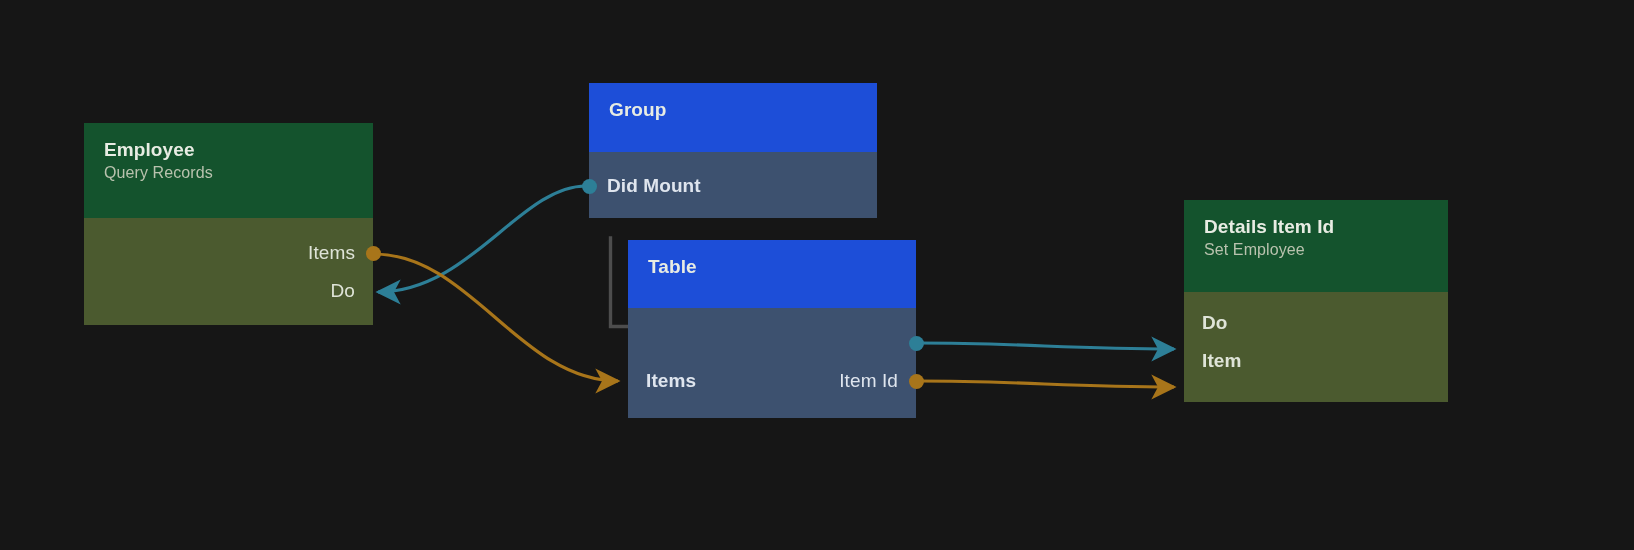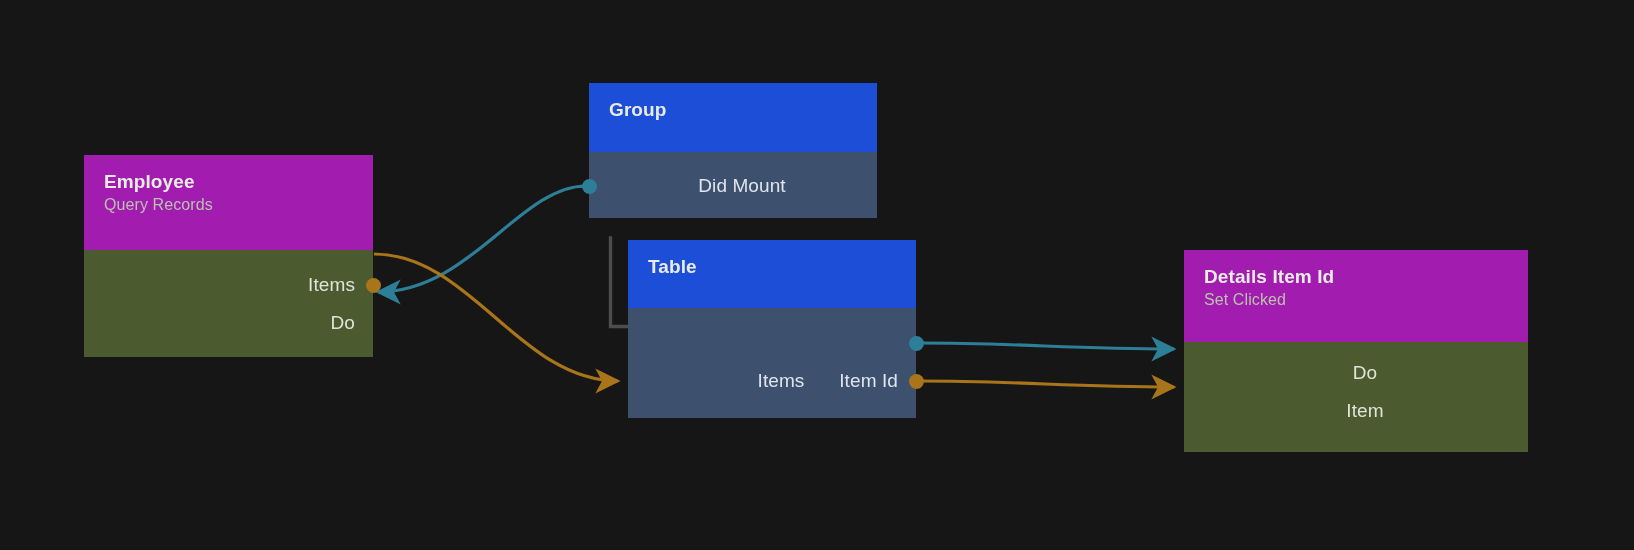--- a/index.html
+++ b/index.html
@@ -69,37 +69,38 @@
     color: #dfe4d8;
     white-space: nowrap;
     line-height: 26px;
     letter-spacing: 0.1px;
   }
   .port-label.blue {
     color: #dfe5ee;
   }
   .port-in {
     padding-left: 18px;
-    justify-content: center;
+    justify-content: flex-start;
+    font-weight: bold;
   }
   .port-out {
     padding-right: 18px;
     justify-content: flex-end;
   }
   .port-dot {
     position: absolute;
     width: 15px;
     height: 15px;
     border-radius: 50%;
   }
   .dot-orange { background: #a8751a; }
   .dot-teal   { background: #2d7f97; }
 
   
-  .olive-header { background: #a21caf; margin-top: 32px; }
+  .olive-header { background: #14532d; }
   .olive-body   { background: #4b5a2f; }
   
   .blue-header { background: #1d4ed8; }
   .blue-body   { background: #3d516f; }
 
   .bracket {
     position: absolute;
     pointer-events: none;
   }
 </style>
@@ -174,24 +175,24 @@
         <span class="port-label blue">Items</span>
       </div>
 
       <div class="port-row port-out" style="top:60px;">
         <span class="port-label blue">Item Id</span>
       </div>
       <span class="port-dot dot-orange" style="right:-7.5px; top:65.5px;"></span>
     </div>
   </div>
 
-  <div class="node" style="left:1184px; top:218px; width:344px; height:202px;">
+  <div class="node" style="left:1184px; top:200px; width:264px; height:202px;">
     <div class="node-header olive-header" style="height:92px;">
       <div class="node-title">Details Item Id</div>
-      <div class="node-subtitle">Set Clicked</div>
+      <div class="node-subtitle">Set Employee</div>
     </div>
     <div class="node-body olive-body" style="height:110px;">
 
       <div class="port-row port-in" style="top:18px;">
         <span class="port-label">Do</span>
       </div>
 
       <div class="port-row port-in" style="top:56px;">
         <span class="port-label">Item</span>
       </div>

